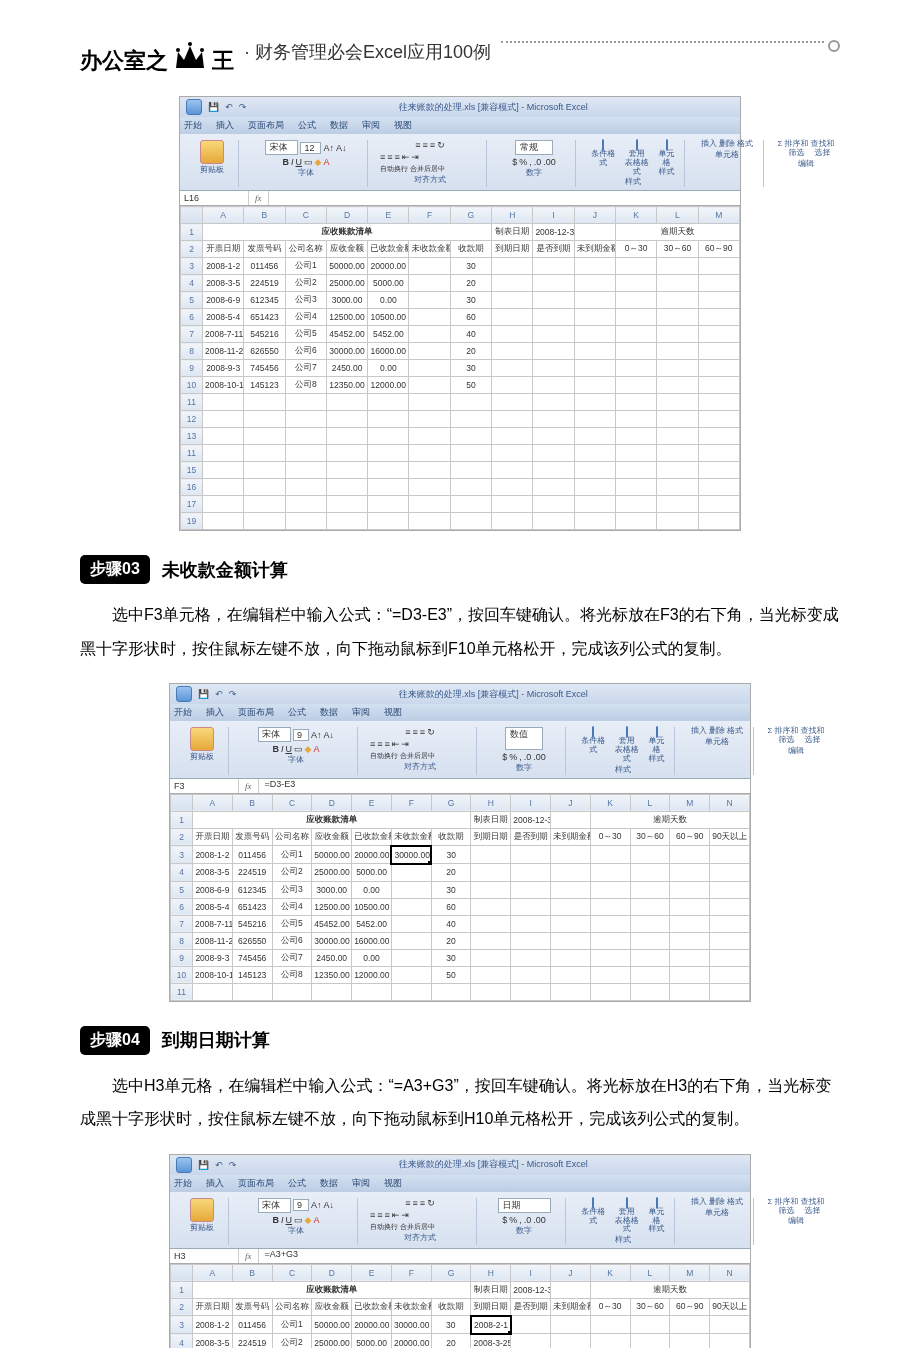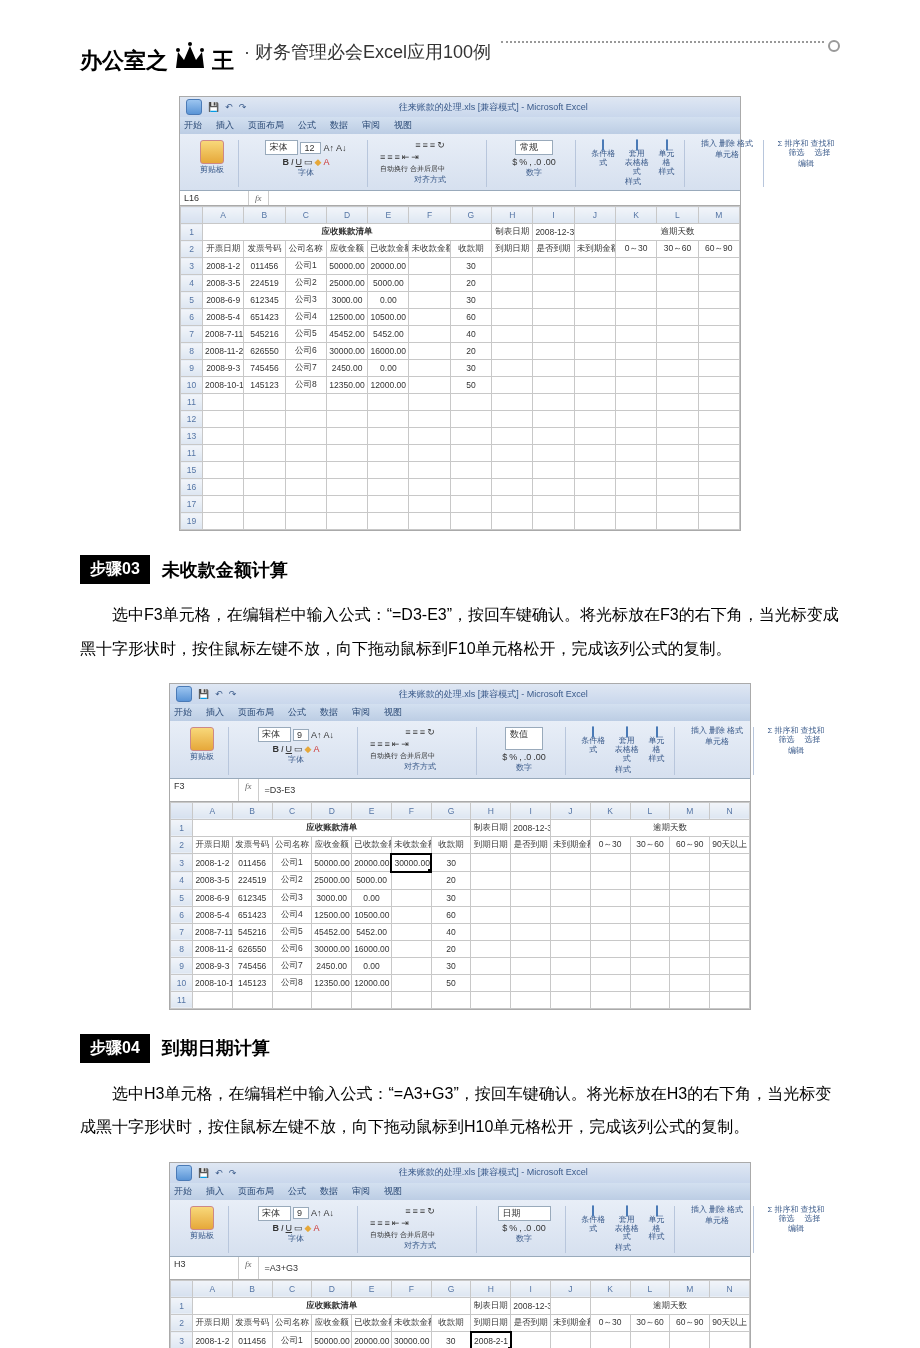--- a/index.html
+++ b/index.html
@@ -5,41 +5,41 @@
 body { margin:0; padding:0; font-family:"Microsoft YaHei","SimSun",sans-serif; background:#fff; width:920px; color:#000; }
 .page { padding:40px 80px 20px 80px; }
 .header-line { display:flex; margin-bottom:20px; }
 .header-title { font-size:22px; font-weight:bold; display:flex; align-items:flex-end; }
 .crown-icon { width:36px; height:36px; margin:0 4px; position:relative; }
 .crown-icon svg { width:100%; height:100%; }
 .subtitle { font-size:18px; margin-left:10px; color:#333; }
 .dotted { flex:1; border-bottom:2px dotted #999; margin-left:10px; margin-bottom:6px; height:1px; }
 .dot-end { width:8px; height:8px; border:2px solid #999; border-radius:50%; margin-left:4px; margin-bottom:2px; }
 .step-bar { display:flex; align-items:center; margin:24px 0 14px 0; }
-.step-badge { background:#000; color:#fff; font-weight:bold; padding:4px 10px; border-radius:0; font-size:16px; margin-right:12px; }
+.step-badge { background:#000; color:#fff; font-weight:bold; padding:4px 10px; border-radius:5px; font-size:16px; margin-right:12px; }
 .step-title { font-size:18px; font-weight:bold; }
 .body-text { font-size:16px; line-height:2.1; text-indent:2em; margin:6px 0 18px 0; }
 .screenshot { margin:4px auto 10px auto; border:1px solid #aaa; background:#f4f4f4; font-size:9px; color:#333; }
 .ss1 { width:560px; }
 .ss2 { width:580px; }
 .ss3 { width:580px; }
 .ribbon-title { background:linear-gradient(#dfe7f3,#c9d7ec); padding:2px 6px; display:flex; align-items:center; gap:6px; font-size:9px; color:#3a5a8a; }
 .ribbon-tabs { background:linear-gradient(#d3e0f0,#bccde4); padding:2px 4px; display:flex; gap:14px; font-size:9px; color:#2b4a76; }
 .ribbon-body { background:linear-gradient(#e8eef7,#d6e0ef); padding:6px 6px 3px 6px; display:flex; gap:6px; border-bottom:1px solid #9ab; }
 .rgroup { border-right:1px solid #b8c6dc; padding:0 6px; display:flex; flex-direction:column; align-items:center; gap:2px; min-width:40px; }
 .rgroup:last-child { border-right:none; }
 .ricon { width:22px; height:22px; background:linear-gradient(#f8d87a,#e6a83a); border:1px solid #c88; border-radius:3px; }
 .ricon.sm { width:14px; height:14px; }
 .ricon.blue { background:linear-gradient(#9cc5f0,#5a94d6); border-color:#4a7ab6; }
 .rlabel { font-size:8px; color:#3a5a8a; text-align:center; line-height:1.1; }
 .icon-row { display:flex; gap:2px; flex-wrap:wrap; max-width:120px; }
 .formula-bar { background:#fff; border-bottom:1px solid #aaa; display:flex; font-size:9px;justify-content:flex-end; }
 .namebox { width:60px; border-right:1px solid #ccc; padding:2px 4px; background:#fff; }
 .fx { padding:2px 6px; color:#666; font-style:italic; border-right:1px solid #ccc;font-family:Liberation Serif, serif; }
-.formula { padding:6px 6px; flex:1; }
+.formula { padding:0 6px; flex:1; }
 .grid-wrap { background:#fff; overflow:hidden; }
 table.grid { border-collapse:collapse; width:100%; table-layout:fixed; font-size:8.5px; }
 table.grid th, table.grid td { border:1px solid #c8c8c8; padding:1px 2px; height:14px; overflow:hidden; white-space:nowrap; text-align:center; }
 table.grid th { background:linear-gradient(#f2f5fa,#dde6f2); color:#5575a5; font-weight:normal; }
 table.grid th.corner { background:linear-gradient(#e8eef7,#d6e0ef); width:22px; }
 table.grid td.rowhead { background:linear-gradient(#f2f5fa,#dde6f2); color:#5575a5; width:22px; }
 .merged-title { background:#fff; font-weight:bold; }
 .sel-cell { border:2px solid #000 !important; }
 .sel-handle { position:relative; }
 .sel-handle::after { content:""; position:absolute; right:-3px; bottom:-3px; width:5px; height:5px; background:#000; }

